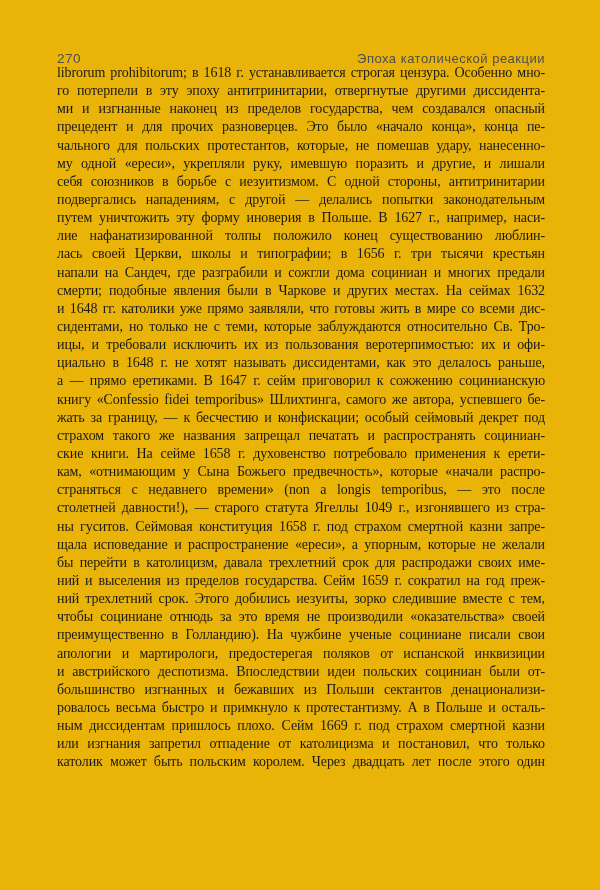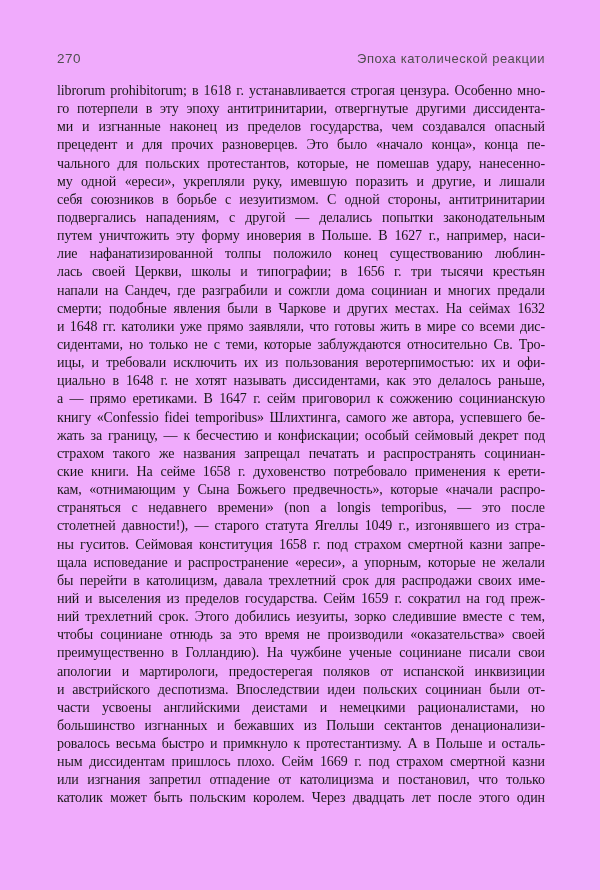--- a/index.html
+++ b/index.html
@@ -4,21 +4,21 @@
 <style>
   html, body {
     margin: 0;
     padding: 0;
     background: #ffffff;
   }
   .page {
     position: relative;
     width: 600px;
     height: 890px;
-    background: #f0abfc;
+    background: #eab308;
     overflow: hidden;
   }
   .page-header {
     position: absolute;
     left: 57px;
     right: 55px;
     top: 51px;
     display: flex;
     justify-content: space-between;
     align-items: baseline;
@@ -30,21 +30,21 @@
   .page-number {
     font-size: 13.5px;
   }
   .running-title {
     font-size: 13px;
   }
   .page-body {
     position: absolute;
     left: 57px;
     right: 55px;
-    top: 82px;
+    top: 64px;
     overflow: hidden;
   }
   .line {
     font-family: "Liberation Serif", serif;
     font-size: 14px;
     line-height: 18.15px;
     height: 18.15px;
     color: #191919;
     letter-spacing: -0.1px;
     text-align: justify;
@@ -89,20 +89,19 @@
       <div class="line">столетней давности!), — старого статута Ягеллы 1049 г., изгонявшего из стра-</div>
       <div class="line">ны гуситов. Сеймовая конституция 1658 г. под страхом смертной казни запре-</div>
       <div class="line">щала исповедание и распространение «ереси», а упорным, которые не желали</div>
       <div class="line">бы перейти в католицизм, давала трехлетний срок для распродажи своих име-</div>
       <div class="line">ний и выселения из пределов государства. Сейм 1659 г. сократил на год преж-</div>
       <div class="line">ний трехлетний срок. Этого добились иезуиты, зорко следившие вместе с тем,</div>
       <div class="line">чтобы социниане отнюдь за это время не производили «оказательства» своей</div>
       <div class="line">преимущественно в Голландию). На чужбине ученые социниане писали свои</div>
       <div class="line">апологии и мартирологи, предостерегая поляков от испанской инквизиции</div>
       <div class="line">и австрийского деспотизма. Впоследствии идеи польских социниан были от-</div>
-      <div class="line">части усвоены английскими деистами и немецкими рационалистами, но</div>
       <div class="line">большинство изгнанных и бежавших из Польши сектантов денационализи-</div>
       <div class="line">ровалось весьма быстро и примкнуло к протестантизму. А в Польше и осталь-</div>
       <div class="line">ным диссидентам пришлось плохо. Сейм 1669 г. под страхом смертной казни</div>
       <div class="line">или изгнания запретил отпадение от католицизма и постановил, что только</div>
       <div class="line">католик может быть польским королем. Через двадцать лет после этого один</div>
     </div>
 </div>
 
 </body></html>

